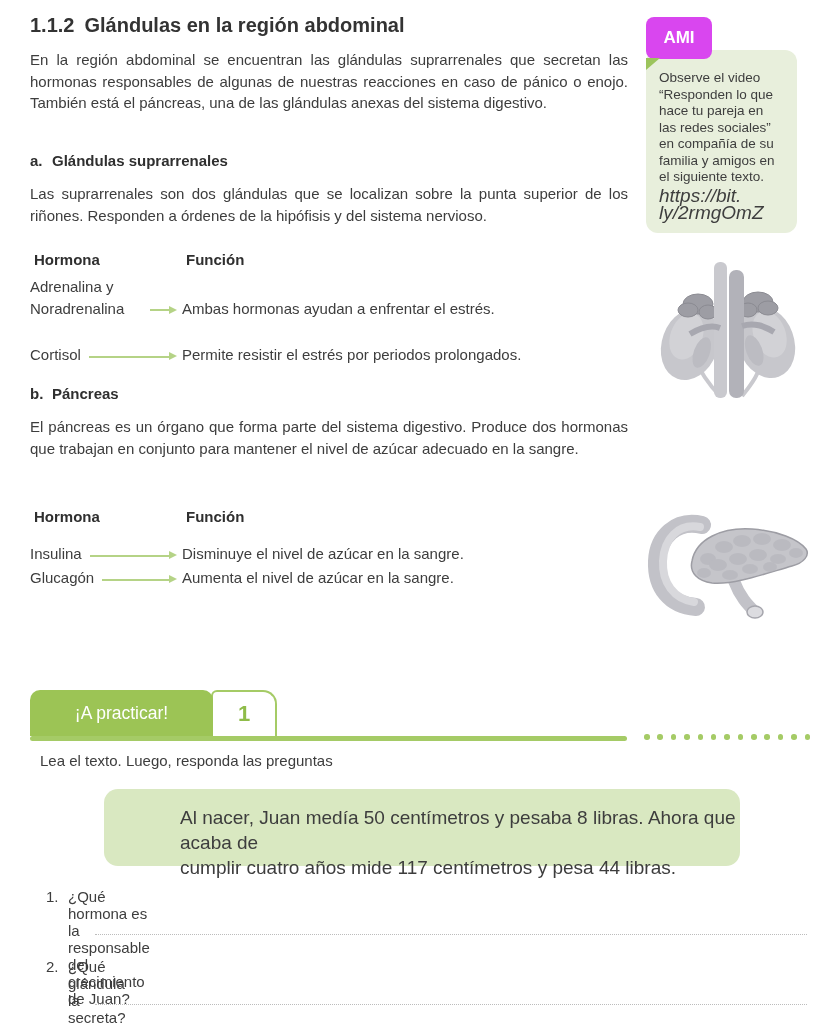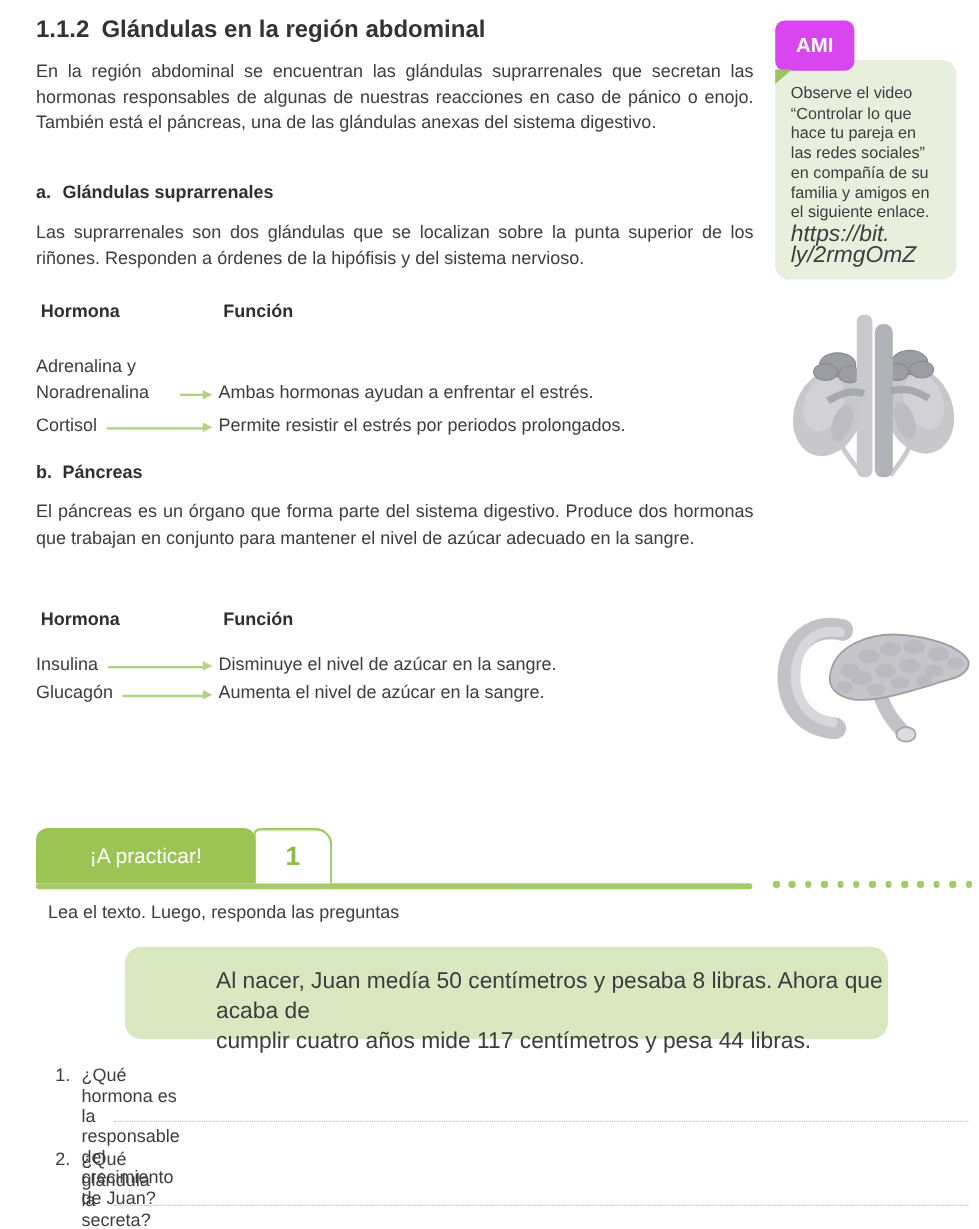--- a/index.html
+++ b/index.html
@@ -17,21 +17,21 @@
   .p3 { top:416px; }
   .subhead { position:absolute; left:0; font-size:15px; font-weight:bold; color:#2f2f2f; }
   .subhead .lbl { display:inline-block; width:22px; }
   .sh-a { top:152px; } .sh-b { top:385px; }
 
   
   .tblhead { position:absolute; left:4px; font-size:15px; font-weight:bold; color:#2f2f2f; }
   .tblhead .fn { position:absolute; left:152px; top:0; }
   .th1 { top:251px; } .th2 { top:508px; }
   .hrow { position:absolute; left:0; width:598px; display:flex; align-items:flex-end; font-size:15px; line-height:21.5px; }
-  .r-adrenalina { top:276px;margin-top:19px; } .r-cortisol { top:344px; }
+  .r-adrenalina { top:276px; } .r-cortisol { top:344px; }
   .r-insulina { top:543px; } .r-glucagon { top:567px; }
   .hname-wrap { flex:0 0 152px; display:flex; align-items:flex-end; }
   .hname { display:block; max-width:112px; }
   .arrow { flex:1; height:2px; background:#b5d386; position:relative; margin:0 12px 8px 8px; }
   .arrow::after { content:""; position:absolute; right:-7px; top:-3.5px; width:0; height:0;
     border-left:8px solid #b5d386; border-top:4.5px solid transparent; border-bottom:4.5px solid transparent; }
   .hfunc { flex:1; }
 
   
   .ami-box { position:absolute; left:646px; top:50px; width:151px; height:183px;
@@ -139,26 +139,26 @@
       <span class="hfunc">Aumenta el nivel de azúcar en la sangre.</span>
     </div>
   </div>
 
   <div class="ami-box"></div>
   <div class="ami-tab">
     <span>AMI</span>
   </div>
   <div class="ami-text">
     <div>Observe el video</div>
-    <div>“Controlar lo que</div>
+    <div>“Responden lo que</div>
     <div>hace tu pareja en</div>
     <div>las redes sociales”</div>
     <div>en compañía de su</div>
     <div>familia y amigos en</div>
-    <div>el siguiente enlace.</div>
+    <div>el siguiente texto.</div>
   </div>
   <a class="ami-link" href="#">
     <div>https://bit.</div>
     <div>ly/2rmgOmZ</div>
   </a>
 
   <svg class="fig fig-kidneys" width="156" height="136" viewBox="0 0 156 136">
 
     <path d="M42 92 C 52 114, 62 126, 70 134" stroke="#c9c9ce" stroke-width="4" fill="none"></path>
     <path d="M116 88 C 110 112, 100 124, 92 134" stroke="#c9c9ce" stroke-width="4" fill="none"></path>

